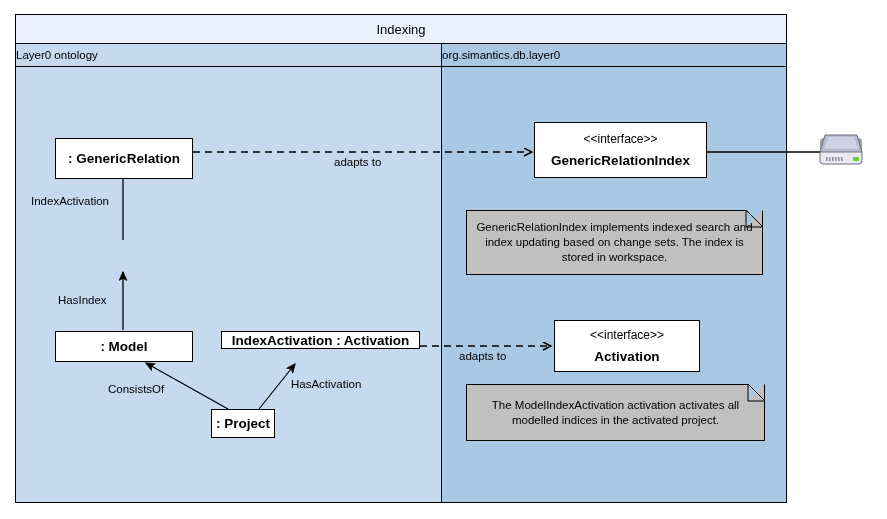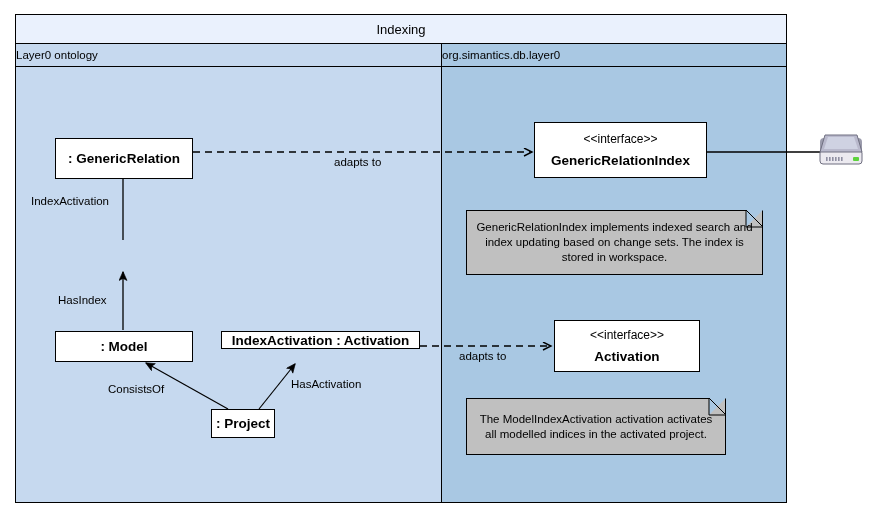--- a/index.html
+++ b/index.html
@@ -262,21 +262,21 @@
 
   <div class="note" style="left:466px; top:210px; width:297px; height:65px;">
     <span>GenericRelationIndex implements indexed search and index updating based on change sets. The index is stored in workspace.</span>
     <span class="fold"></span>
     <svg class="fold-line" viewBox="0 0 24 24" width="24" height="24">
       <path d="M7,0 L7,17 L24,17" fill="none" stroke="#000000" stroke-width="1"></path>
       <path d="M7,0 L24,17" fill="none" stroke="#000000" stroke-width="1"></path>
     </svg>
   </div>
 
-  <div class="note" style="left:466px; top:398px; width:260px; height:57px;">
+  <div class="note" style="left:466px; top:384px; width:299px; height:57px;">
     <span>The ModelIndexActivation activation activates all modelled indices in the activated project.</span>
     <span class="fold"></span>
     <svg class="fold-line" viewBox="0 0 24 24" width="24" height="24">
       <path d="M7,0 L7,17 L24,17" fill="none" stroke="#000000" stroke-width="1"></path>
       <path d="M7,0 L24,17" fill="none" stroke="#000000" stroke-width="1"></path>
     </svg>
   </div>
 
   <div class="edge-label" style="left:31px; top:195px;">
     <span>IndexActivation</span>

